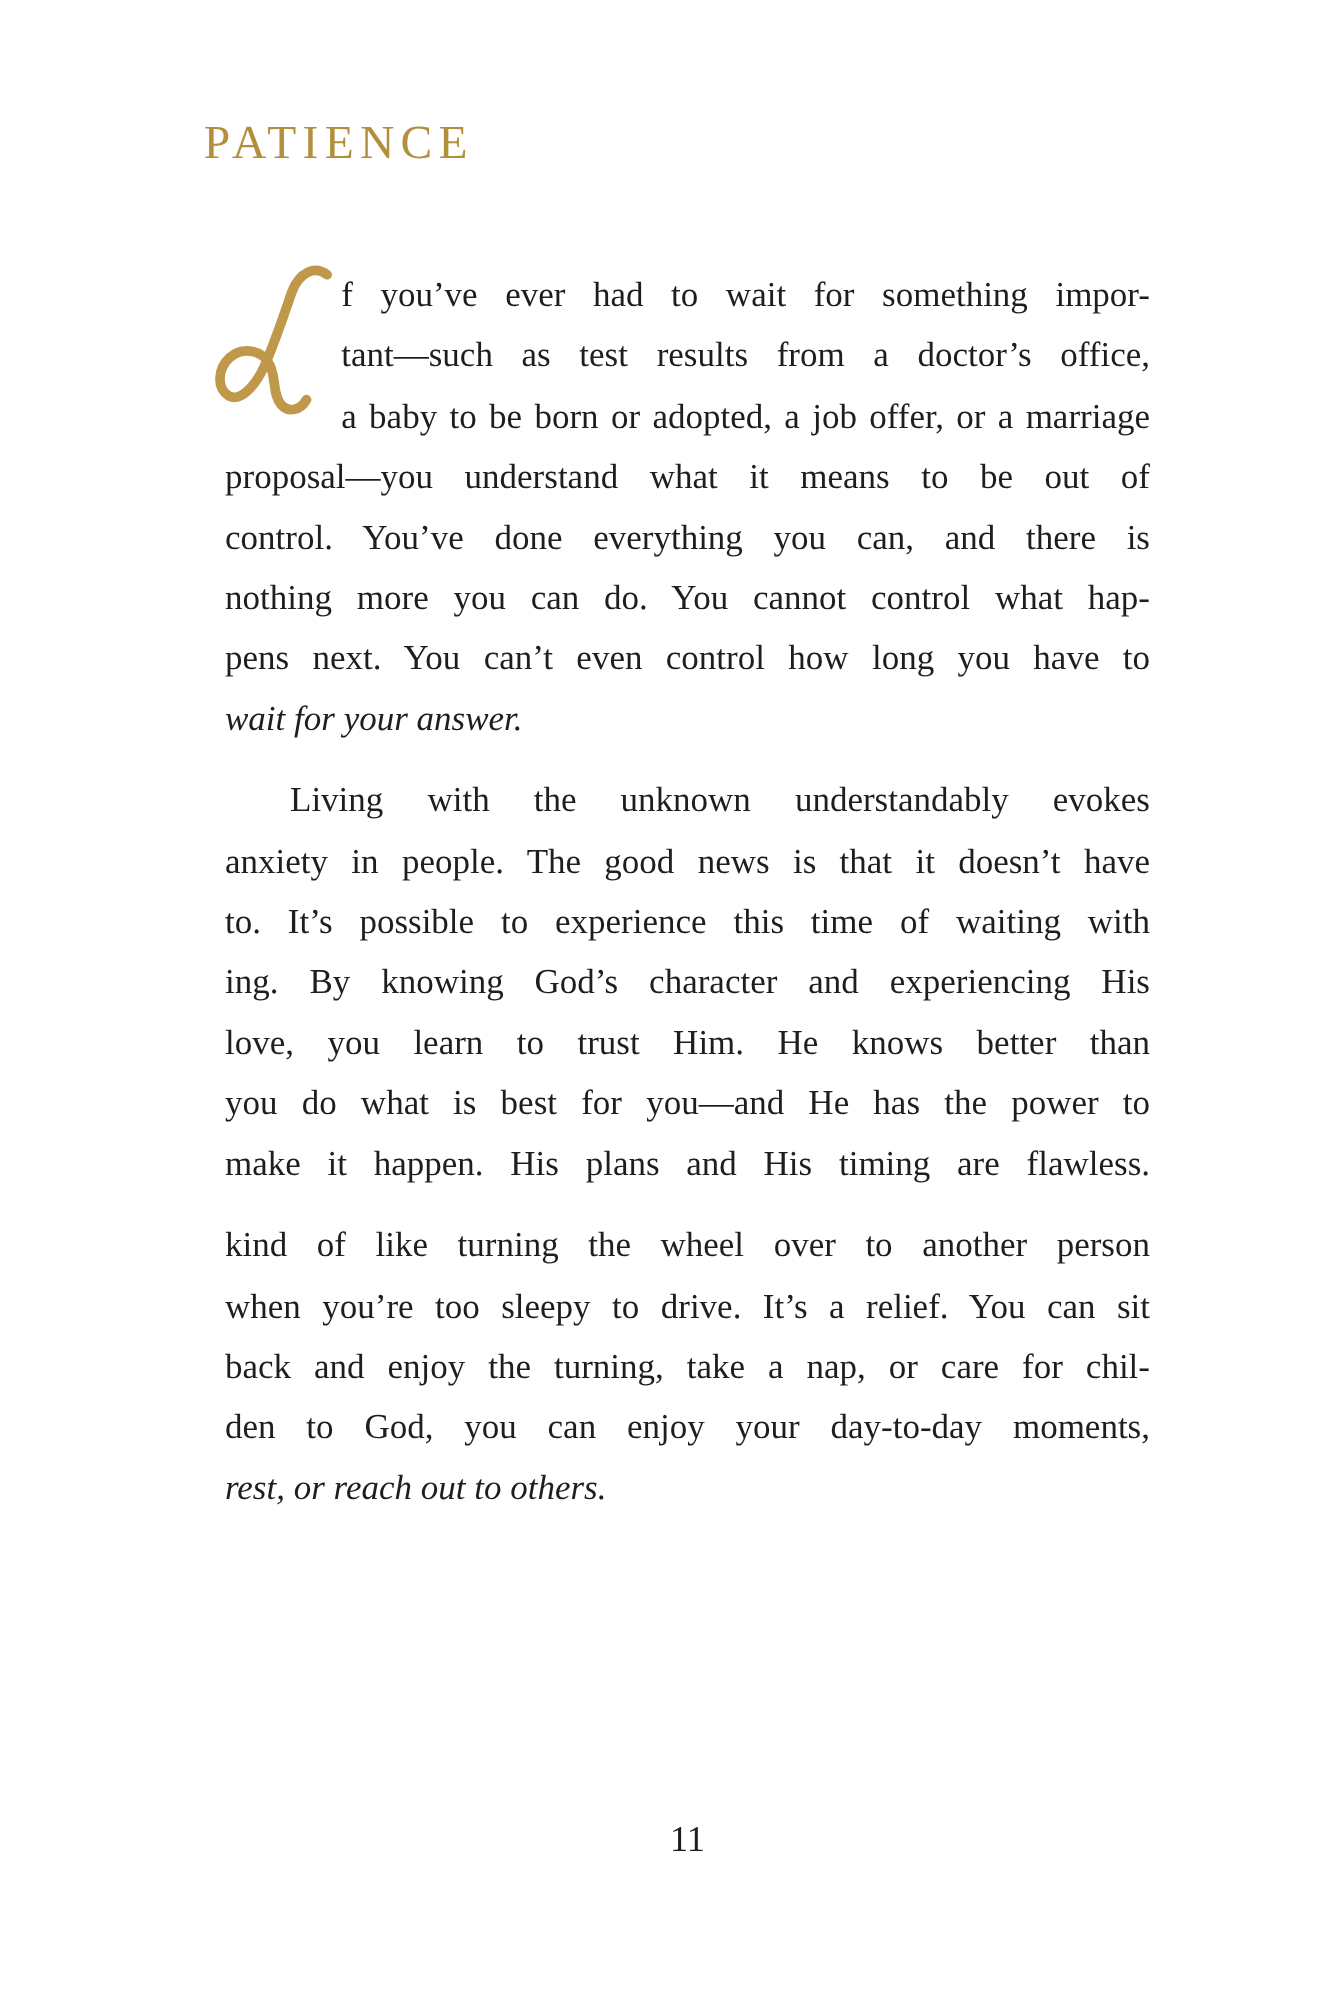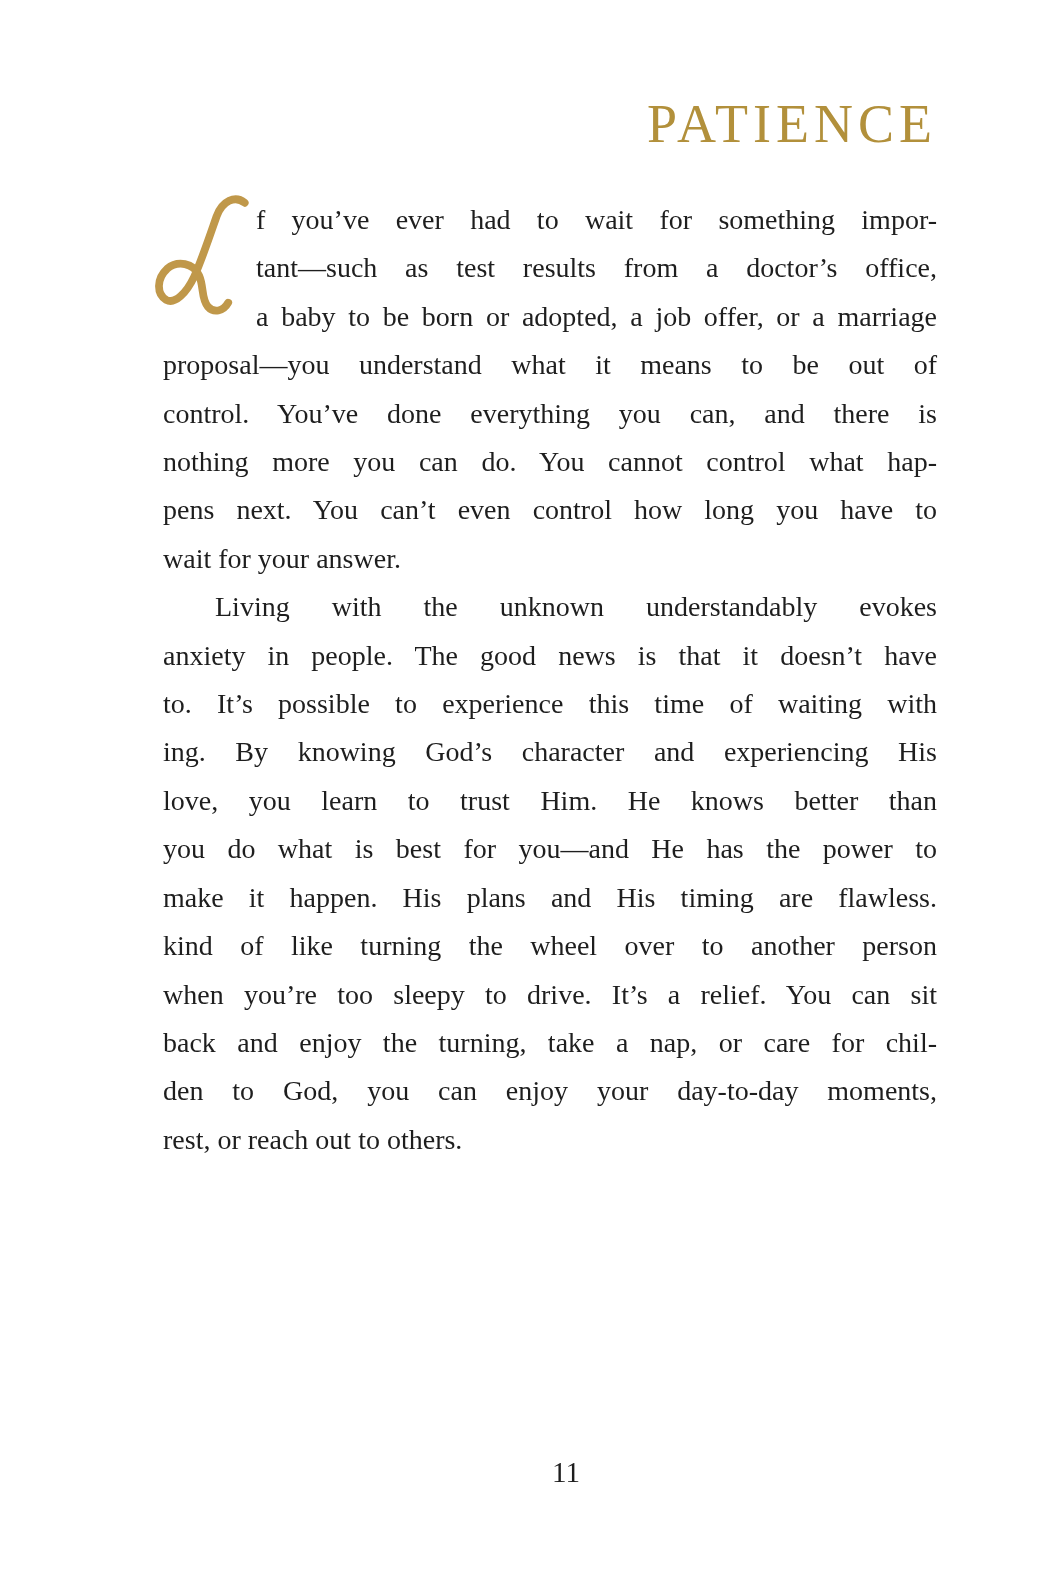--- a/index.html
+++ b/index.html
@@ -14,46 +14,46 @@
     background: var(--bg, #ffffff);
     overflow: hidden;
     font-family: "Liberation Serif", "DejaVu Serif", serif;
     color: var(--text, #1e1e1e);
   }
   .chapter-title {
     position: absolute;
     left: 163px;
     top: 92px;
     width: 774px;
-    text-align: right;
-    font-size: 54px;
+    text-align: left;
+    font-size: 38px;
     line-height: 1.2;
     letter-spacing: 5px;
     font-weight: 500;
     color: var(--gold, #b2903b);
   }
   .text-body {
     position: absolute;
     left: 163px;
     top: 196px;
     width: 774px;
     font-size: 28px;
     line-height: 48.4px;
   }
   .paragraph {
     position: relative;
-    margin: 0;
+    margin: 17px;
   }
   .line {
     text-align: justify;
     text-align-last: justify;
     text-justify: inter-word;
     white-space: normal;
   }
-  .line.last { text-align-last: left; }
+  .line.last { text-align-last: left; font-style: italic; }
   .line.indent { padding-left: 52px; }
   .dropcap-float {
     float: left;
     width: 93px;
     height: 98px;
   }
   .dropcap-svg {
     position: absolute;
     left: -10px;
     top: 0;
@@ -63,21 +63,21 @@
   }
   .dropcap-svg path {
     fill: none;
     stroke: var(--dropcap, #c0984a);
     stroke-width: 8;
     stroke-linecap: round;
     stroke-linejoin: round;
   }
   .page-number {
     position: absolute;
-    left: 179px;
+    left: 163px;
     top: 1456px;
     width: 774px;
     text-align: center;
     font-size: 29px;
     color: var(--text, #1e1e1e);
   }
 </style>
 </head>
 <body>
 

